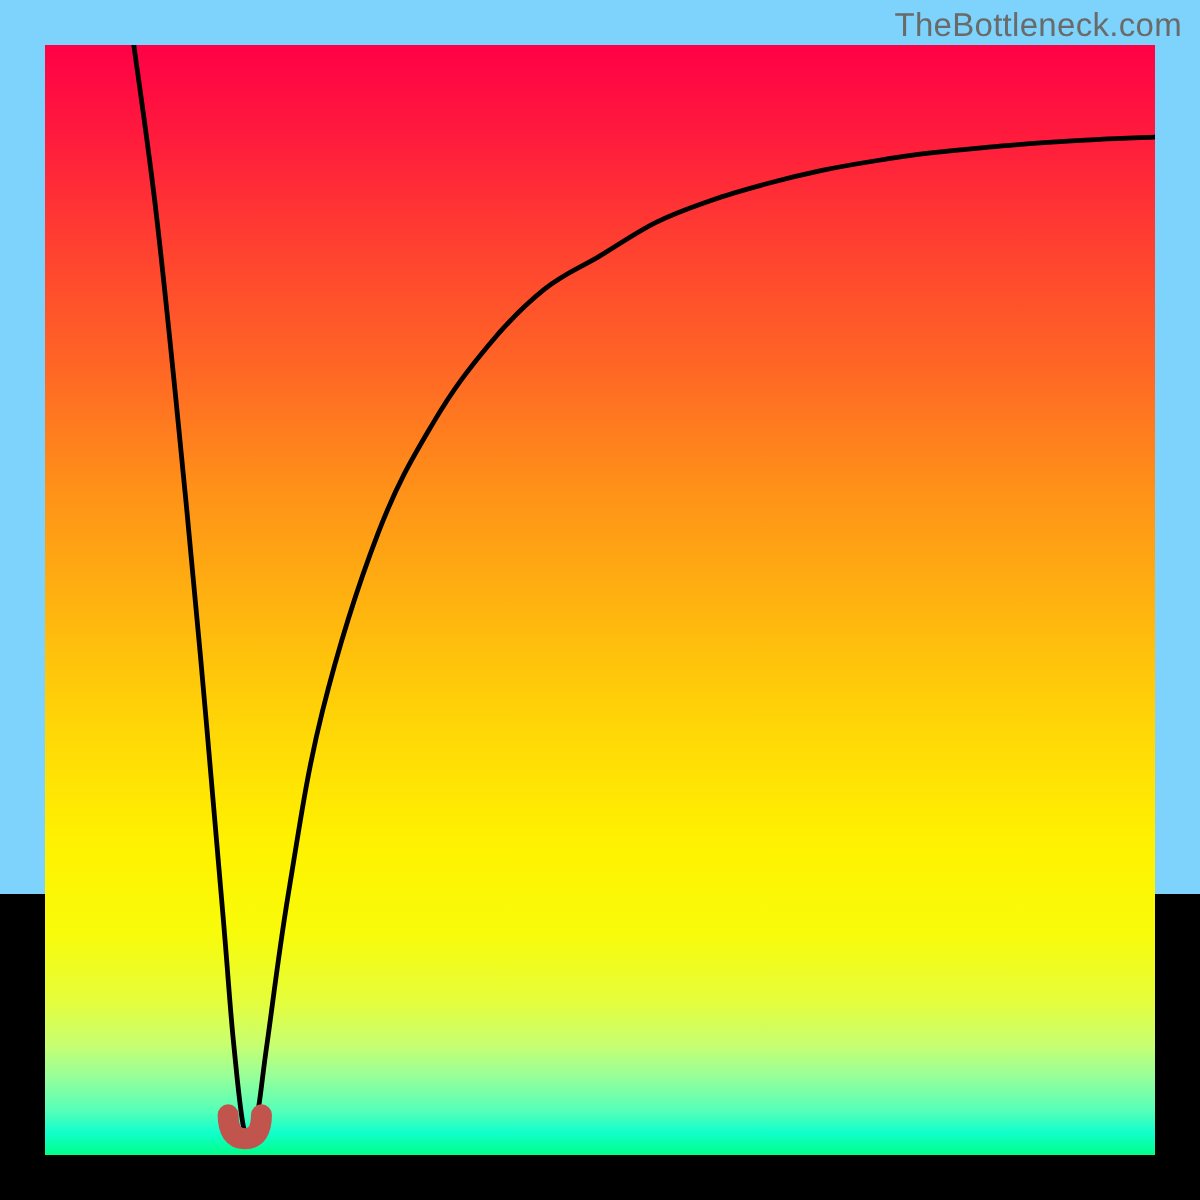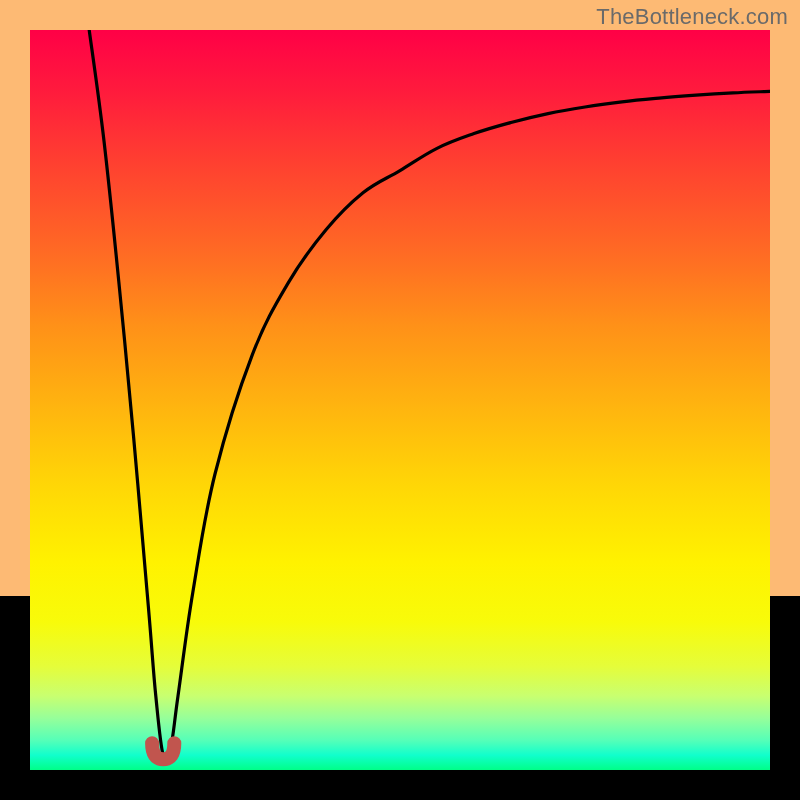--- a/index.html
+++ b/index.html
@@ -10,21 +10,21 @@
     overflow: hidden;
     background: #000;
     font-family: Arial, Helvetica, sans-serif;
   }
   .frame {
     position: absolute;
     left: 0;
     top: 0;
     width: 800px;
     height: 596px;
-    background: #fdba74;
+    background: #7dd3fc;
   }
   .plot {
     position: absolute;
     left: 30px;
     top: 30px;
     width: 740px;
     height: 740px;
     overflow: hidden;
   }
   .gradient {

